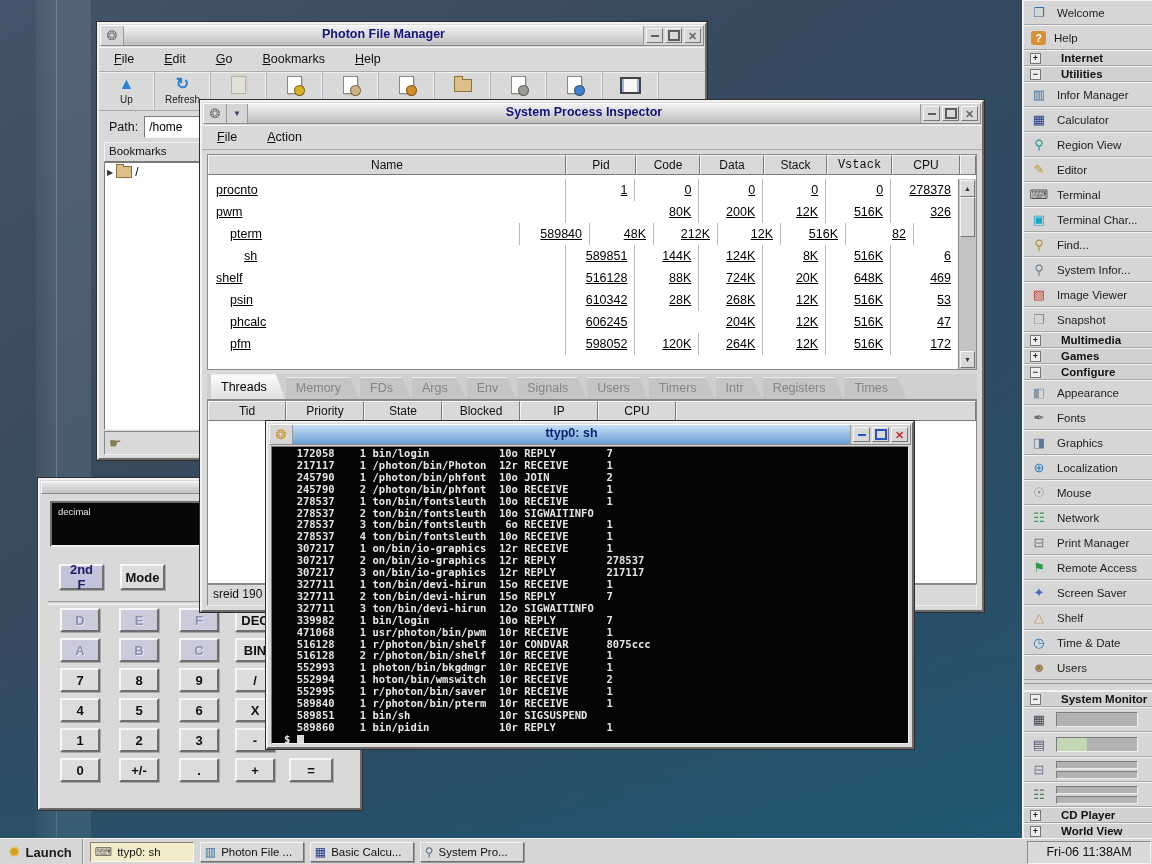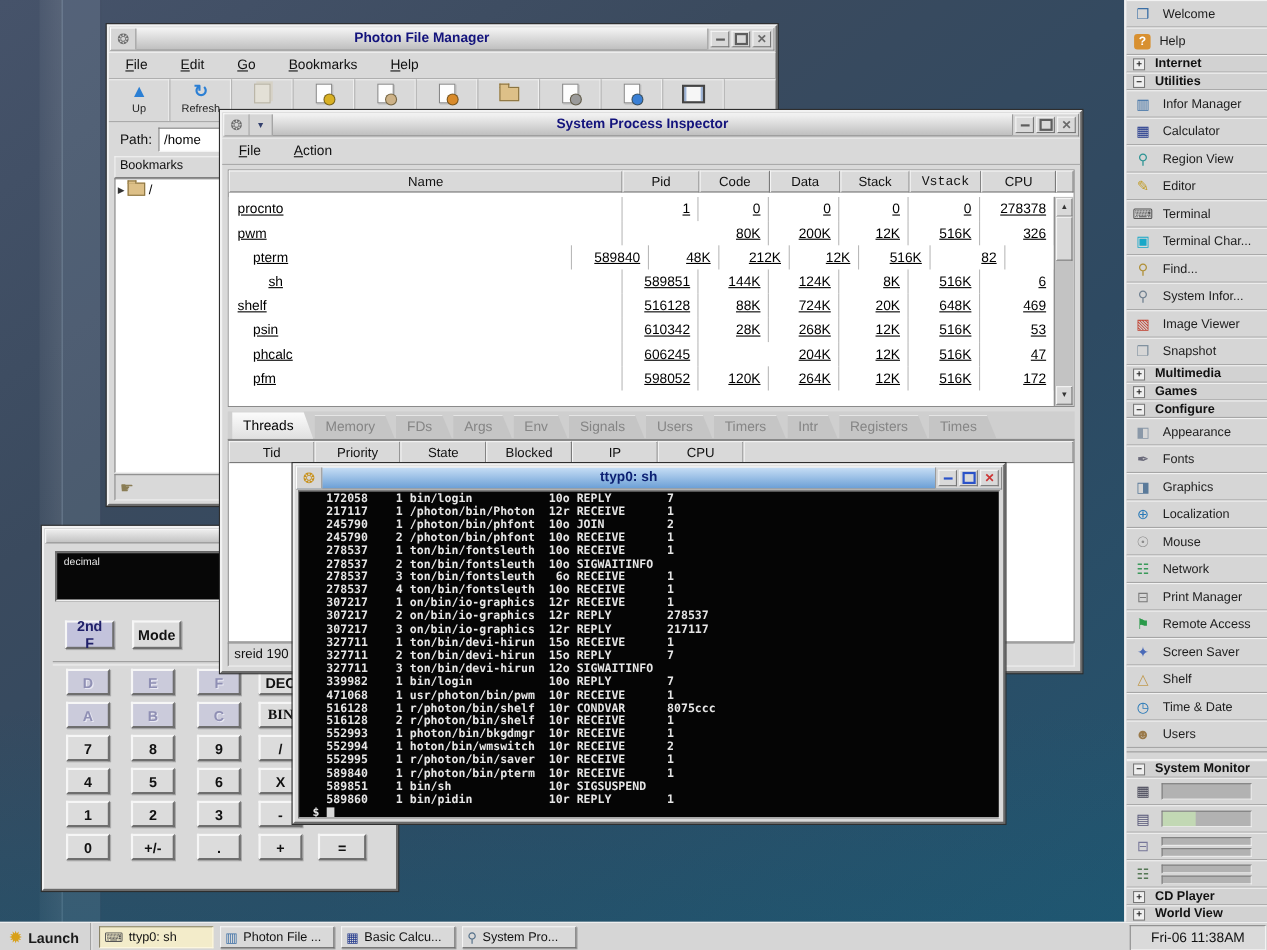--- a/index.html
+++ b/index.html
@@ -97,21 +97,21 @@
   .cursor{display:inline-block;width:7px;height:9px;background:#d8d8d8;vertical-align:-1px;}
 
   
   #sidebar{position:absolute;left:1022px;top:0;width:130px;height:838px;background:#d6d6d6;border-left:2px solid #f0f0f0;box-sizing:border-box;z-index:6;overflow:hidden;}
   .sh-item{height:25px;display:flex;align-items:center;border-top:1px solid #f2f2f2;border-bottom:1px solid #a6a6a6;box-sizing:border-box;}
   .sh-icon{width:20px;margin-left:5px;text-align:center;font-size:13px;line-height:16px;}
   .sh-icon.badge{width:15px;height:14px;margin-left:7px;border-radius:3px;font-size:11px;font-weight:bold;line-height:14px;}
   .sh-label{margin-left:8px;font-size:11.5px;color:#1d1d1d;white-space:nowrap;}
   .sh-header{height:16px;display:flex;align-items:center;border-top:1px solid #f2f2f2;border-bottom:1px solid #a6a6a6;box-sizing:border-box;background:#d2d2d2;}
   .pm{width:9px;height:9px;margin-left:6px;background:#efefef;border:1px solid #777;font-size:9px;line-height:8px;text-align:center;color:#222;font-weight:bold;}
-  .sh-hlabel{margin-left:9px;font-size:11.5px;font-weight:bold;color:#111;white-space:nowrap;}
+  .sh-hlabel{margin-left:20px;font-size:11.5px;font-weight:bold;color:#111;white-space:nowrap;}
   .sh-meter{height:25px;display:flex;align-items:center;border-top:1px solid #f2f2f2;border-bottom:1px solid #a6a6a6;box-sizing:border-box;}
   .bars{margin-left:7px;display:flex;flex-direction:column;gap:2px;}
   .bar{width:80px;background:#b2b2b2;border:1px solid;border-color:#7d7d7d #f0f0f0 #f0f0f0 #7d7d7d;}
   .bar.tall{height:13px;}.bar.thin{height:6px;}
   .fill{display:block;height:100%;background:#c2d8b4;}
   .sh-divider{height:8px;border-top:1px solid #9a9a9a;border-bottom:1px solid #f2f2f2;box-sizing:border-box;margin-top:3px;}
 
   
   #taskbar{position:absolute;left:0;top:838px;width:1152px;height:26px;background:#d6d6d6;border-top:1px solid #f2f2f2;z-index:7;display:flex;align-items:center;}
   #launch{display:flex;align-items:center;gap:5px;padding:0 10px 0 8px;height:26px;border-right:2px groove #e8e8e8;}
@@ -229,21 +229,21 @@
     </div>
     <div class="calc-sep"></div>
     <div id="calc-keys">
         <button class="calc-btn dis" style="left: 2px; top: 0px;">D</button>
         <button class="calc-btn dis" style="left: 61px; top: 0px;">E</button>
         <button class="calc-btn dis" style="left: 121px; top: 0px;">F</button>
         <button class="calc-btn" style="left: 177px; top: 0px;">DEC</button>
         <button class="calc-btn dis" style="left: 2px; top: 30px;">A</button>
         <button class="calc-btn dis" style="left: 61px; top: 30px;">B</button>
         <button class="calc-btn dis" style="left: 121px; top: 30px;">C</button>
-        <button class="calc-btn" style="left: 177px; top: 30px; font-family: Liberation Serif, serif;">BIN</button>
+        <button class="calc-btn" style="left: 177px; top: 30px;">BIN</button>
         <button class="calc-btn" style="left: 2px; top: 60px;">7</button>
         <button class="calc-btn" style="left: 61px; top: 60px;">8</button>
         <button class="calc-btn" style="left: 121px; top: 60px;">9</button>
         <button class="calc-btn" style="left: 177px; top: 60px;">/</button>
         <button class="calc-btn" style="left: 2px; top: 90px;">4</button>
         <button class="calc-btn" style="left: 61px; top: 90px;">5</button>
         <button class="calc-btn" style="left: 121px; top: 90px;">6</button>
         <button class="calc-btn" style="left: 177px; top: 90px;">X</button>
         <button class="calc-btn" style="left: 2px; top: 120px;">1</button>
         <button class="calc-btn" style="left: 61px; top: 120px;">2</button>

